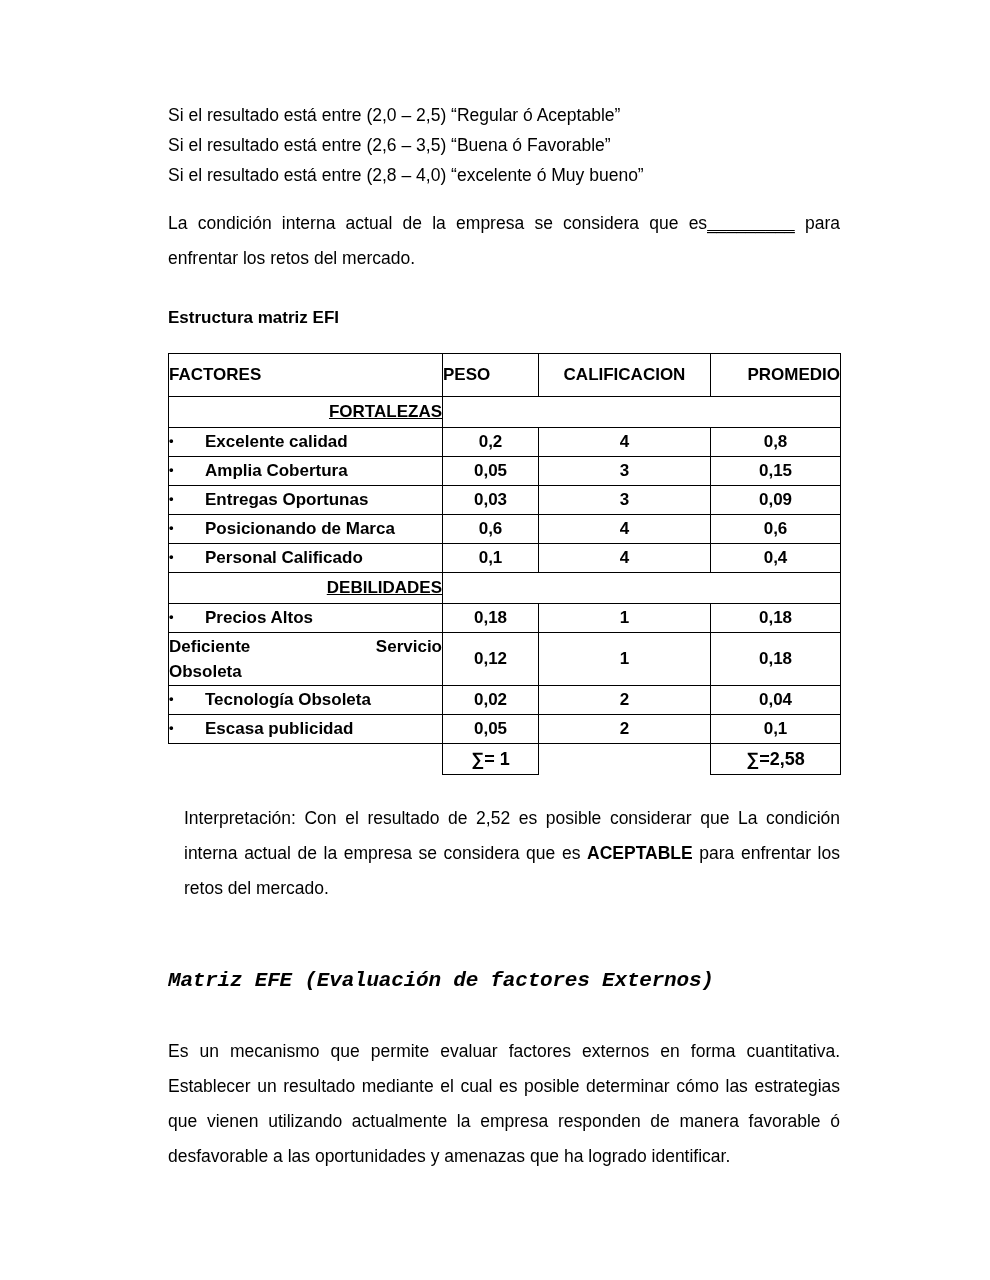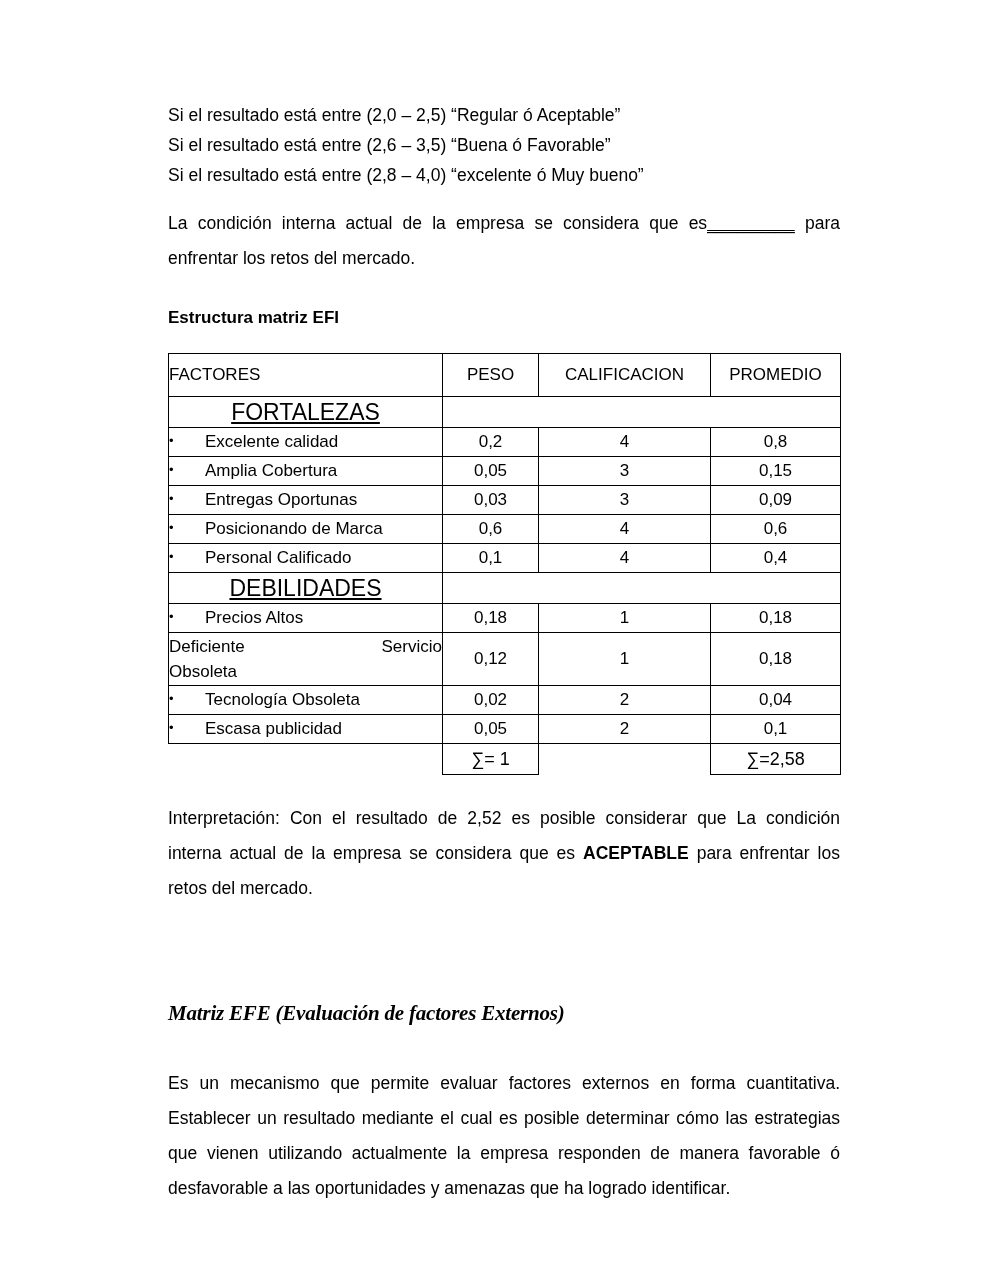--- a/index.html
+++ b/index.html
@@ -54,66 +54,66 @@
   }
 
   .heading-efi {
     font-size: 17px;
     font-weight: bold;
     line-height: 30px;
     margin-top: 27px;
   }
 
   .heading-efe {
-    font-family: Liberation Serif, serif;
+    font-family: Liberation Mono, monospace;
     font-size: 21px;
     font-weight: bold;
     font-style: italic;
     line-height: 30px;
-    margin-top: 92px;
+    margin-top: 60px;
     letter-spacing: -0.2px;
   }
 
   
   .efi-table {
     margin-top: 20px;
     border-collapse: collapse;
     width: 672px;
     table-layout: fixed;
     font-size: 16.5px;
   }
   .efi-table td, .efi-table th {
     border: 1px solid #000000;
     padding: 0;
     vertical-align: middle;
-    font-weight: normal;
+    font-weight: bold;
   }
   .col-factores { width: 274px; }
   .col-peso     { width: 96px;  }
   .col-calif    { width: 172px; }
   .col-prom     { width: 130px; }
 
   .hdr-cell {
     font-weight: bold;
     font-size: 17px;
     height: 42px;
     vertical-align: bottom;
     padding-bottom: 3px;
   }
   .hdr-factores { padding-left: 5px; text-align: left; }
-  .hdr-peso     { text-align: center; }
+  .hdr-peso     { text-align: left; }
   .hdr-calif    { text-align: center; }
-  .hdr-prom     { padding-left: 6px; text-align: center; }
+  .hdr-prom     { padding-left: 6px; text-align: right; }
 
   .section-cell {
     height: 30px;
     padding-left: 5px;
-    text-align: center;
+    text-align: right;
     text-decoration: underline;
-    font-size: 23px;
+    font-size: 17px;
   }
   .item-cell {
     height: 28px;
     padding-left: 5px;
     text-align: left;
     font-size: 17px;
     position: relative;
   }
   .item-cell .bullet {
     display: inline-block;
@@ -263,20 +263,20 @@
 
         <tr>
           <td class="total-blank"></td>
           <td class="total-cell sum-sym">∑= 1</td>
           <td class="total-blank"></td>
           <td class="total-cell sum-sym">∑=2,58</td>
         </tr>
       </tbody>
     </table>
 
-    <p class="para" style="margin-top:26px;"><span>Interpretación: Con el resultado de 2,52 es posible considerar que La condición interna actual de la empresa se considera que es </span><span class="bold">ACEPTABLE</span><span> para enfrentar los retos del mercado.</span></p>
+    <p class="para" style="margin-top:26px;margin-left:16px;"><span>Interpretación: Con el resultado de 2,52 es posible considerar que La condición interna actual de la empresa se considera que es </span><span class="bold">ACEPTABLE</span><span> para enfrentar los retos del mercado.</span></p>
 
     <div class="heading-efe">Matriz EFE (Evaluación de factores Externos)</div>
 
     <p class="para" style="margin-top:38px;">Es un mecanismo que permite evaluar factores externos en forma cuantitativa. Establecer un resultado mediante el cual es posible determinar cómo las estrategias que vienen utilizando actualmente la empresa responden de manera favorable ó desfavorable a las oportunidades y amenazas que ha logrado identificar.</p>
 
   </div>
 </div>
 
 </body></html>

